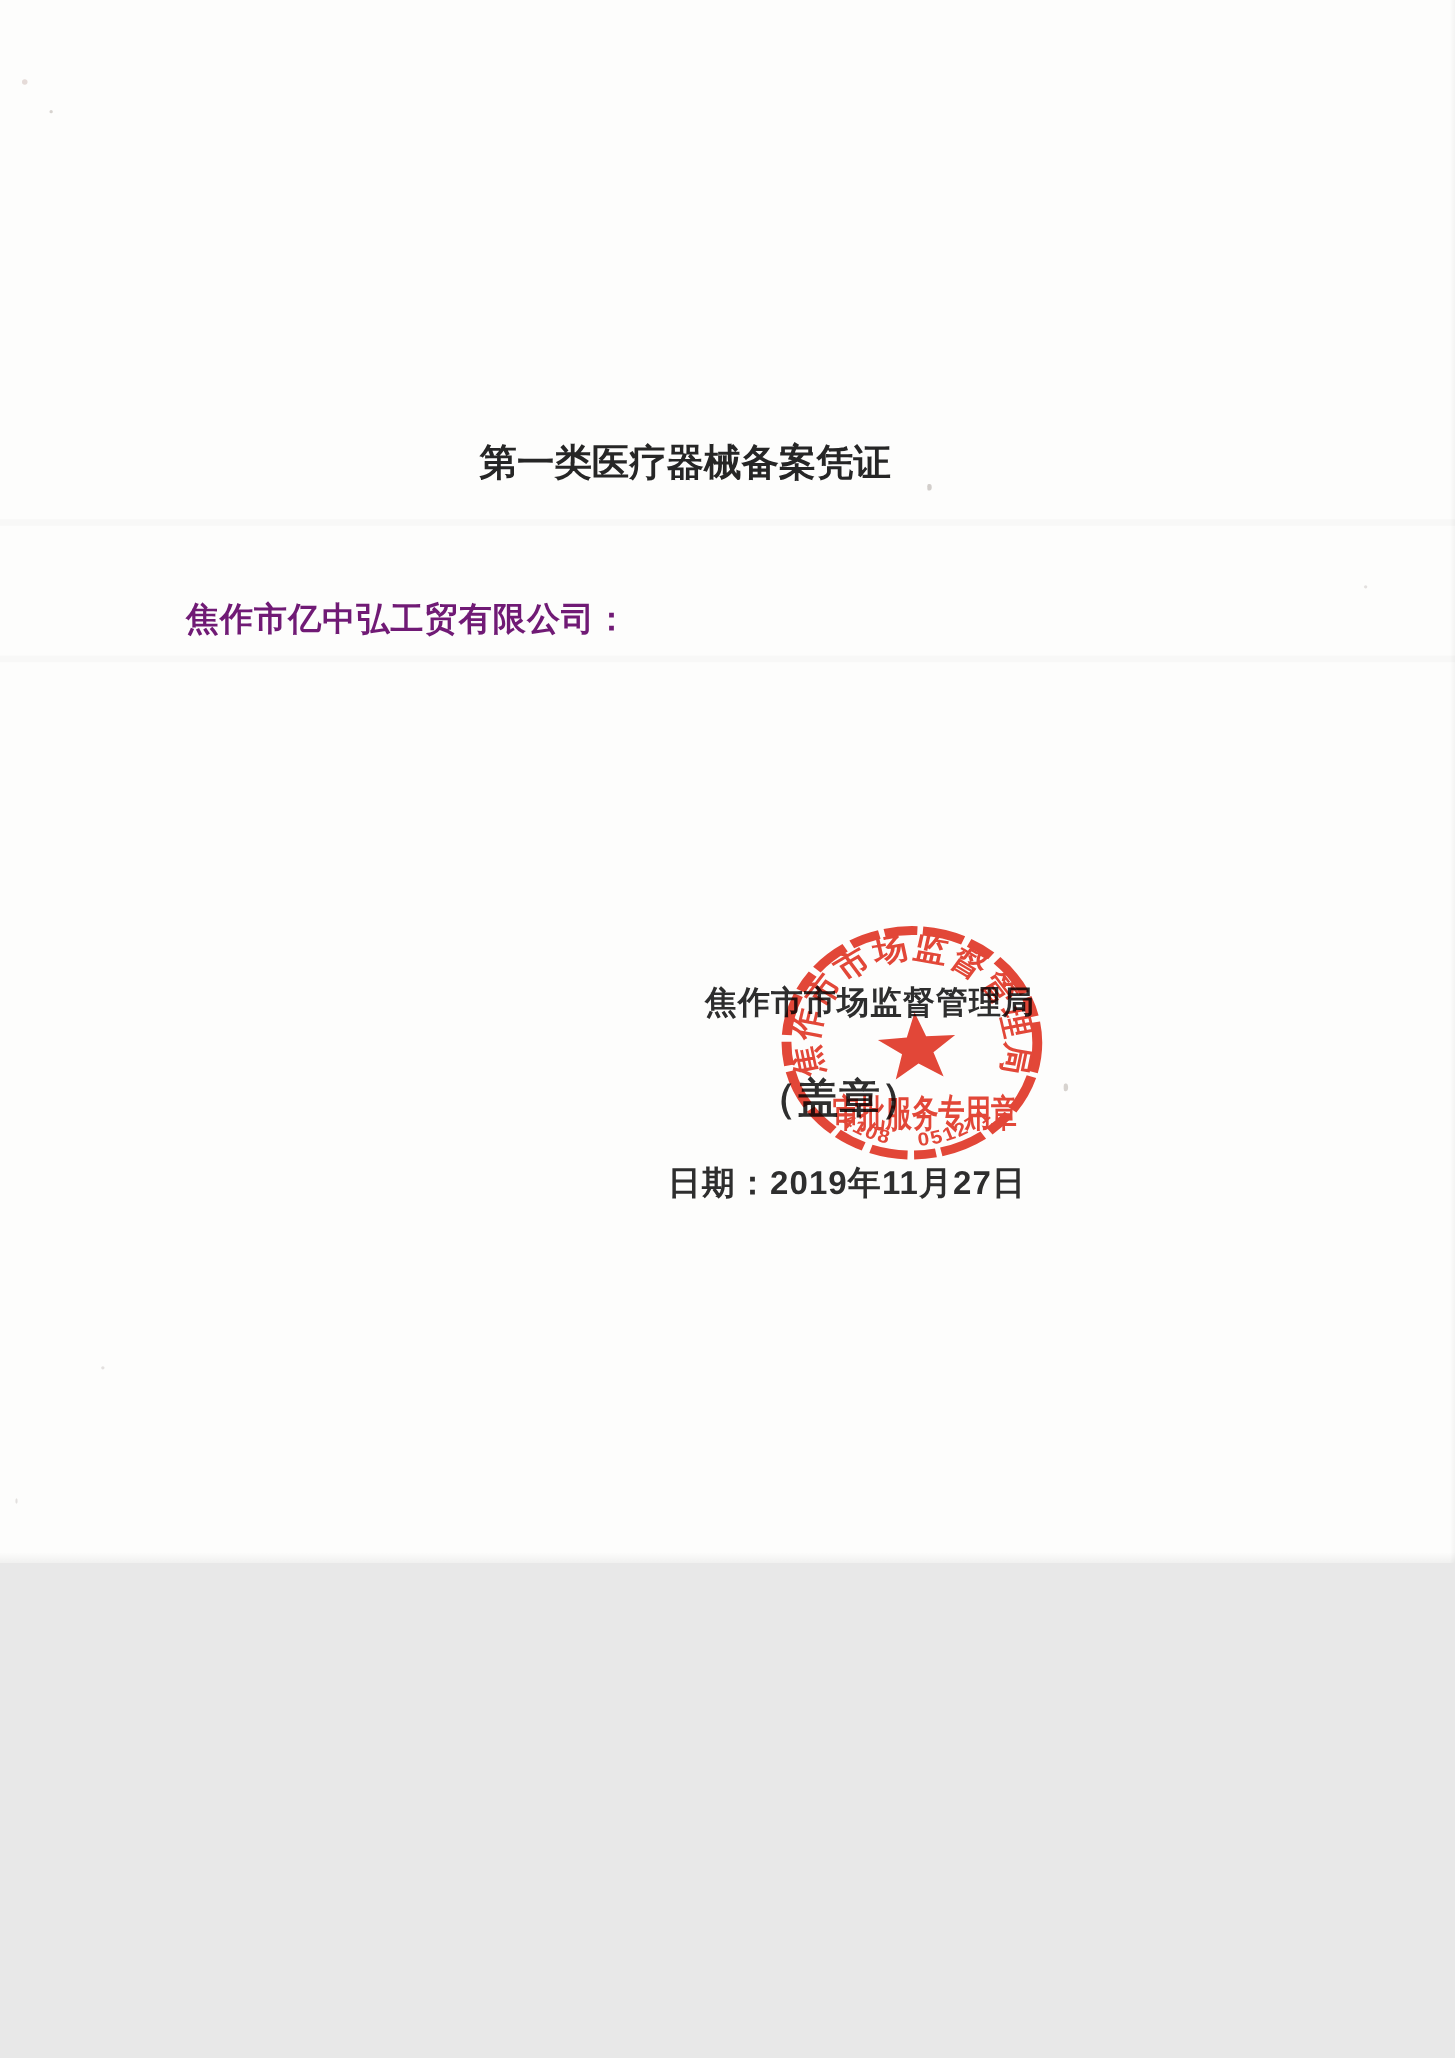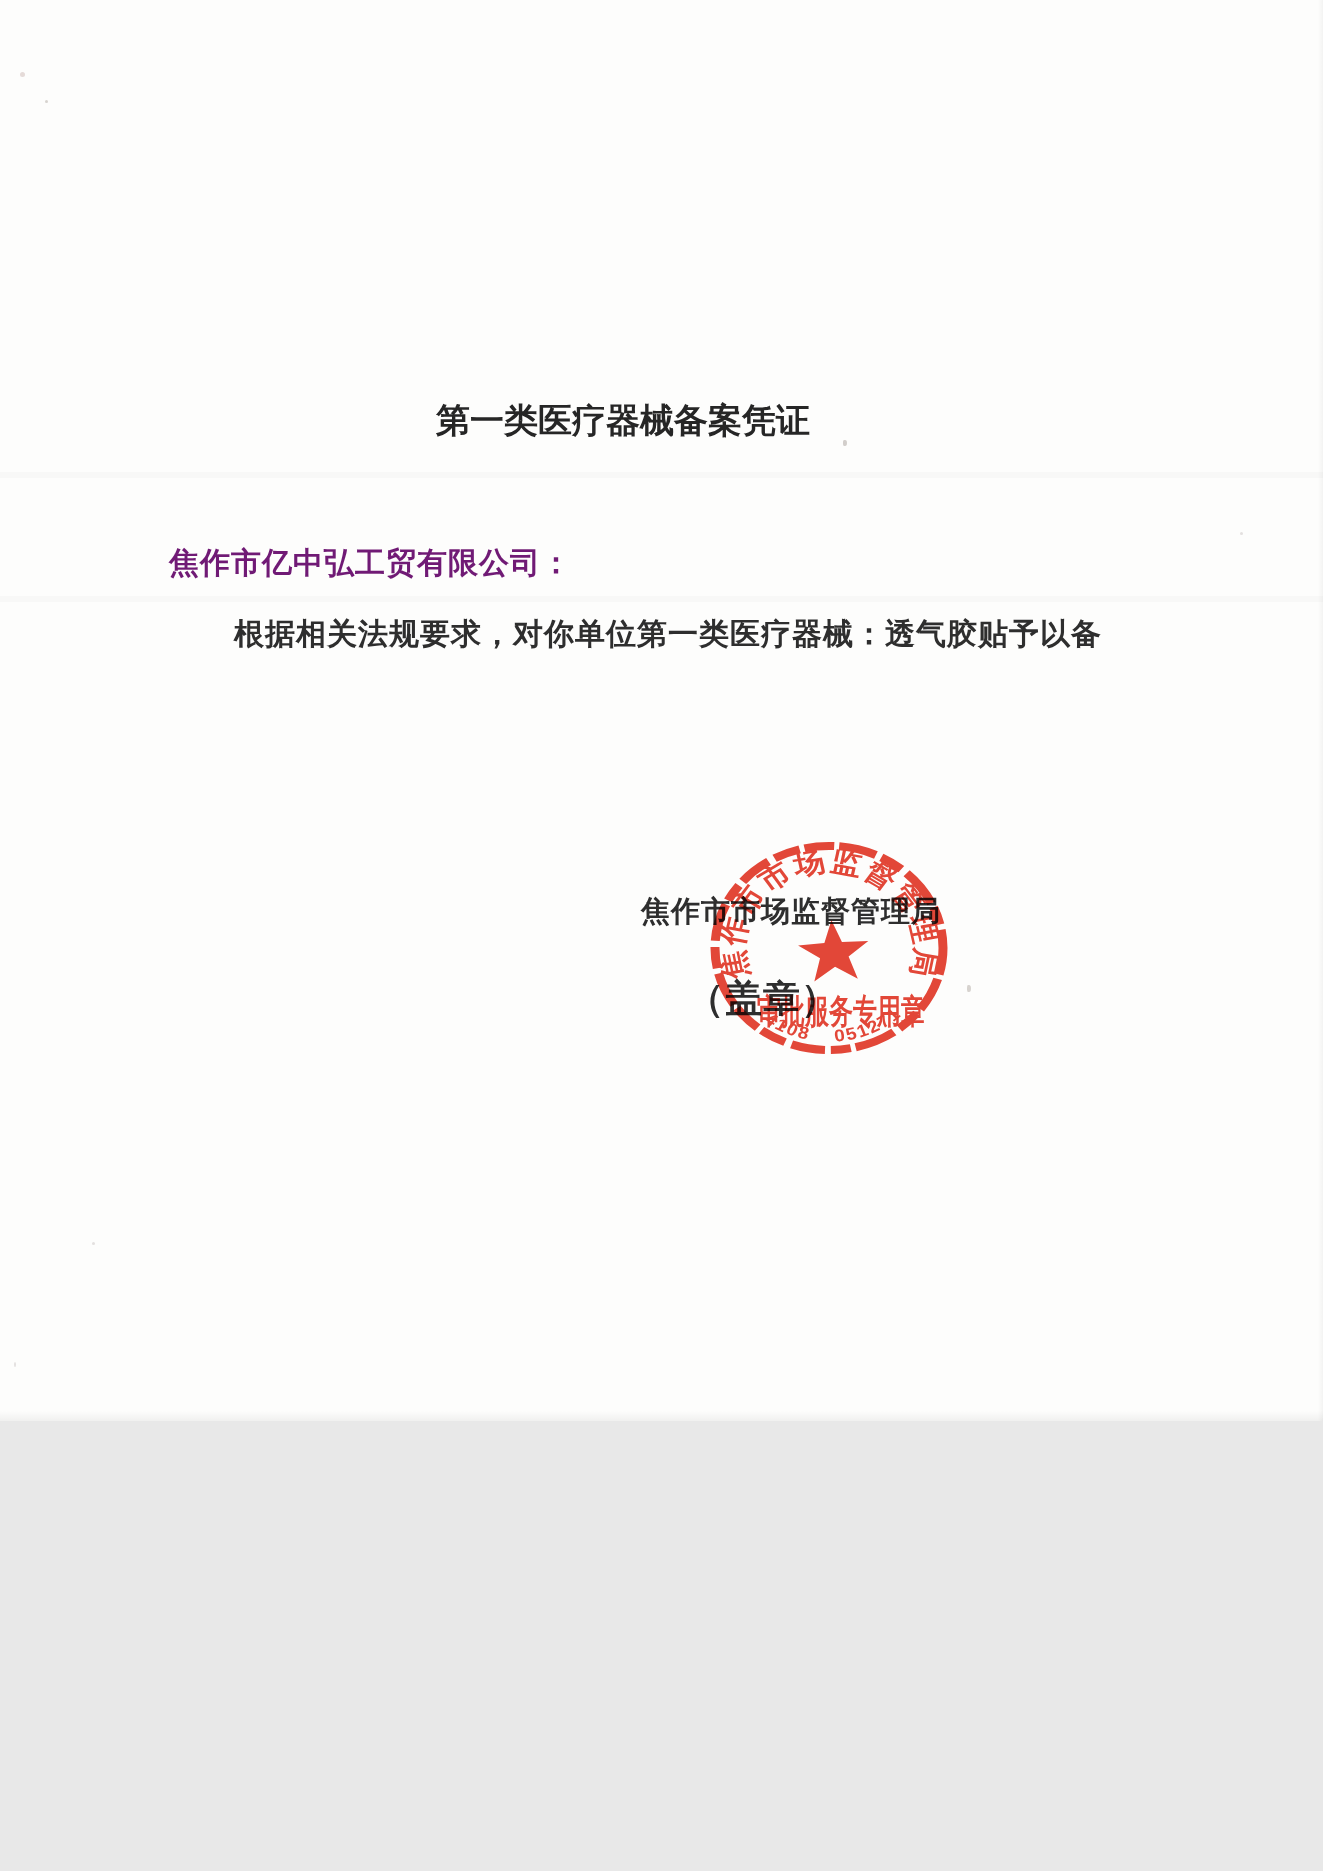--- a/index.html
+++ b/index.html
@@ -50,24 +50,24 @@
 </style>
 </head>
 <body>
 
 <div class="page">
 
   <div class="txt doc-title">第一类医疗器械备案凭证</div>
 
   <div class="txt addressee">焦作市亿中弘工贸有限公司：</div>
 
-  <div class="txt body-line1">根据相关法规要求，对你单位第一类医疗器械：透气胶贴予以备</div>
 
   <div class="txt authority">焦作市市场监督管理局</div>
   <div class="txt seal-note">（盖章）</div>
+  <div class="txt date-line">日期：2019年11月27日</div>
 
   <div class="stamp">
     <svg width="248" height="222" viewBox="0 0 248 248" preserveAspectRatio="none" xmlns="http://www.w3.org/2000/svg">
       <defs>
         <path id="arcTop" d="M 46.1 160.3 A 86 86 0 1 1 201.9 160.3" fill="none"></path>
         <path id="arcBottom" d="M 38 184 A 105 105 0 0 0 210 184" fill="none"></path>
       </defs>
 
       <circle cx="124" cy="124" r="114" fill="none" stroke="#e23727" stroke-width="9" stroke-dasharray="30 5 38 6 24 7 42 5 20 6 34 7 27 5"></circle>
 

